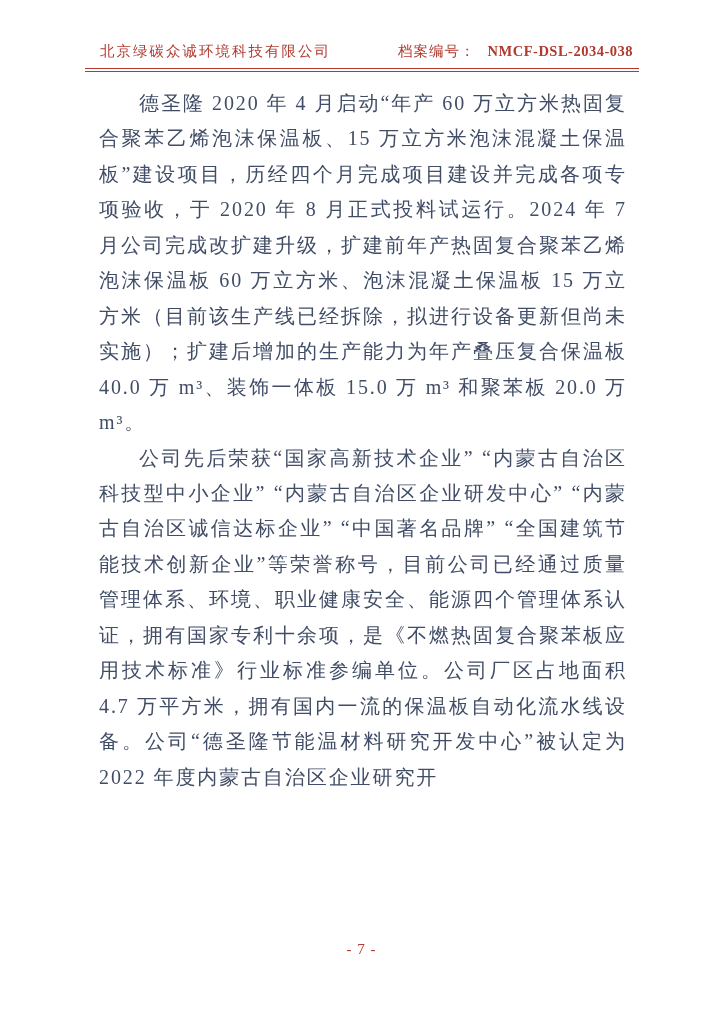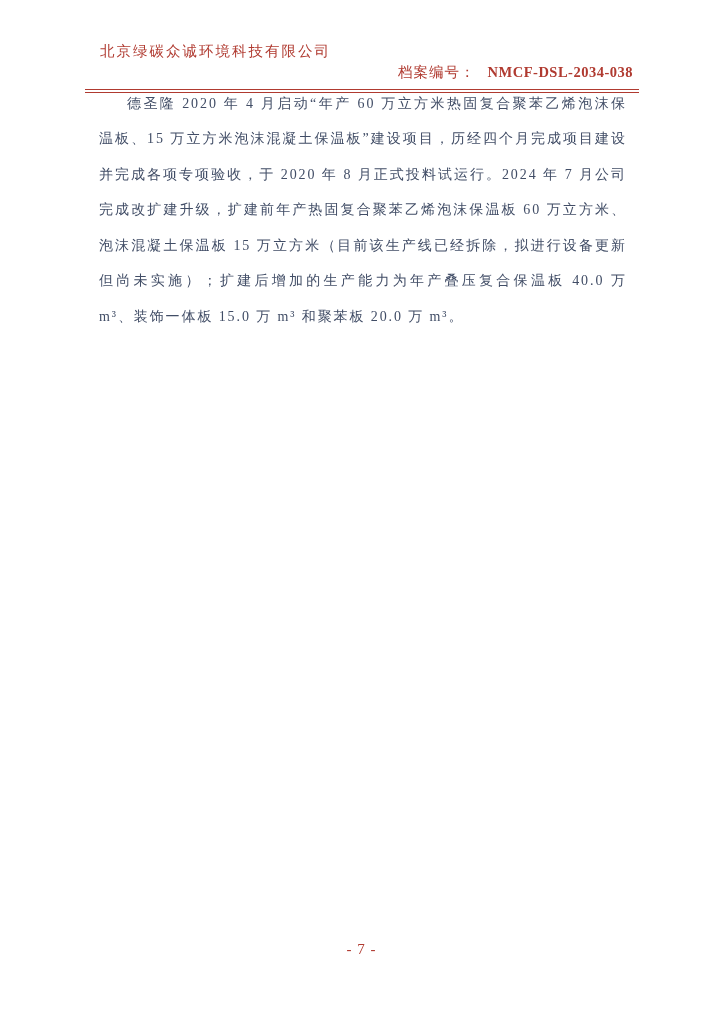--- a/index.html
+++ b/index.html
@@ -42,41 +42,40 @@
     white-space: nowrap;
   }
   .archive {
     display: flex;
     align-items: baseline;
     gap: 12px;
     white-space: nowrap;
   }
   .archive-label {
     letter-spacing: 1px;
-    margin-top: 21px;
   }
   .archive-number {
     letter-spacing: 0.5px;
     font-weight: 600;
   }
   .header-rule {
     margin-top: 7px;
     height: 4px;
     border-top: 1.6px solid var(--accent);
     border-bottom: 1px solid var(--accent);
   }
 
   
   .body-text {
     position: absolute;
     top: 86px;
     left: 99px;
     width: 528px;
     color: var(--ink);
-    font-size: 14px;
+    font-size: 20px;
     line-height: 35.45px;
     letter-spacing: 1.9px;
     text-align: justify;
   }
   .body-text p {
     margin: 0;
     text-indent: 2em;
   }
 
   
@@ -102,17 +101,18 @@
       <span class="archive">
         <span class="archive-label">档案编号：</span>
         <span class="archive-number">NMCF-DSL-2034-038</span>
       </span>
     </div>
     <div class="header-rule"></div>
   </div>
 
   <div class="body-text">
     <p>德圣隆 2020 年 4 月启动“年产 60 万立方米热固复合聚苯乙烯泡沫保温板、15 万立方米泡沫混凝土保温板”建设项目，历经四个月完成项目建设并完成各项专项验收，于 2020 年 8 月正式投料试运行。2024 年 7 月公司完成改扩建升级，扩建前年产热固复合聚苯乙烯泡沫保温板 60 万立方米、泡沫混凝土保温板 15 万立方米（目前该生产线已经拆除，拟进行设备更新但尚未实施）；扩建后增加的生产能力为年产叠压复合保温板 40.0 万 m³、装饰一体板 15.0 万 m³ 和聚苯板 20.0 万 m³。</p>
+    <p>公司先后荣获“国家高新技术企业” “内蒙古自治区科技型中小企业” “内蒙古自治区企业研发中心” “内蒙古自治区诚信达标企业” “中国著名品牌” “全国建筑节能技术创新企业”等荣誉称号，目前公司已经通过质量管理体系、环境、职业健康安全、能源四个管理体系认证，拥有国家专利十余项，是《不燃热固复合聚苯板应用技术标准》行业标准参编单位。公司厂区占地面积 4.7 万平方米，拥有国内一流的保温板自动化流水线设备。公司“德圣隆节能温材料研究开发中心”被认定为 2022 年度内蒙古自治区企业研究开</p>
   </div>
 
   <div class="page-number">- 7 -</div>
 
 </div>
 
 </body></html>

